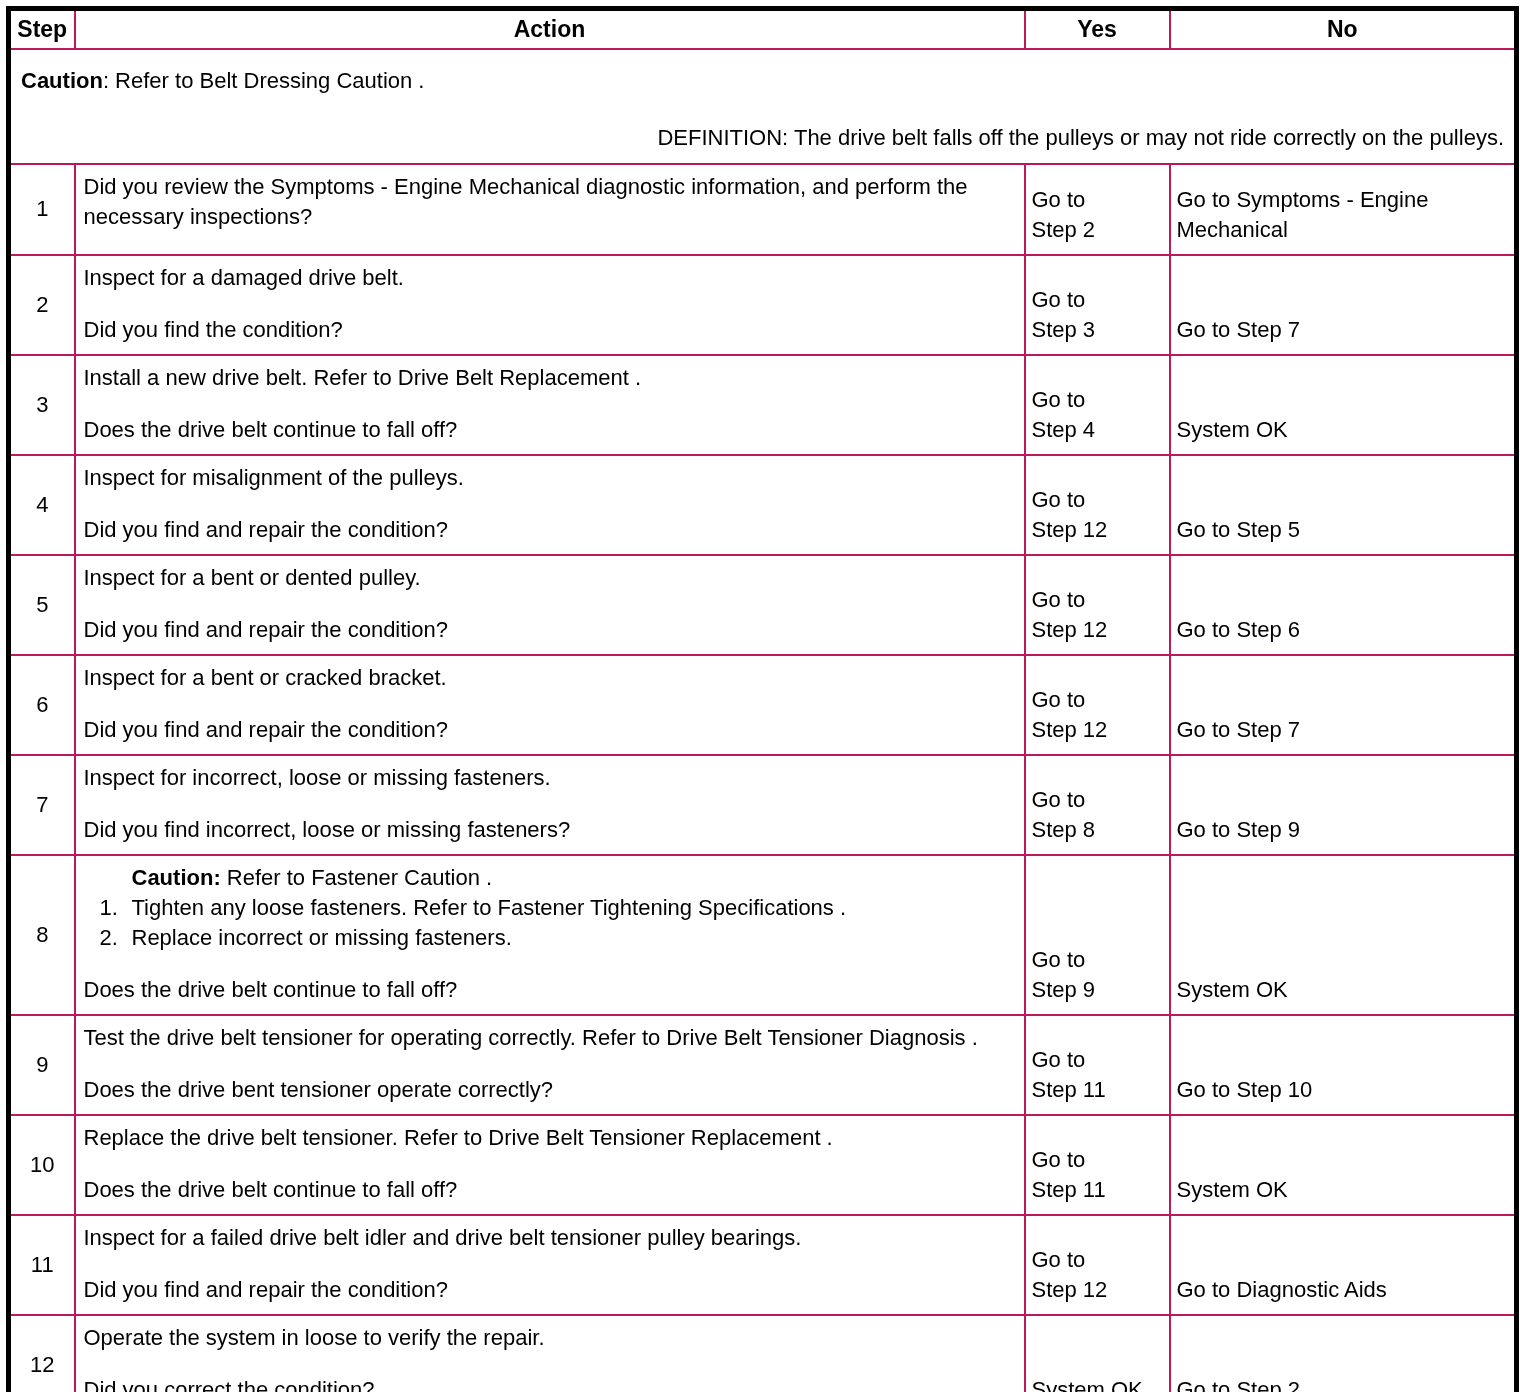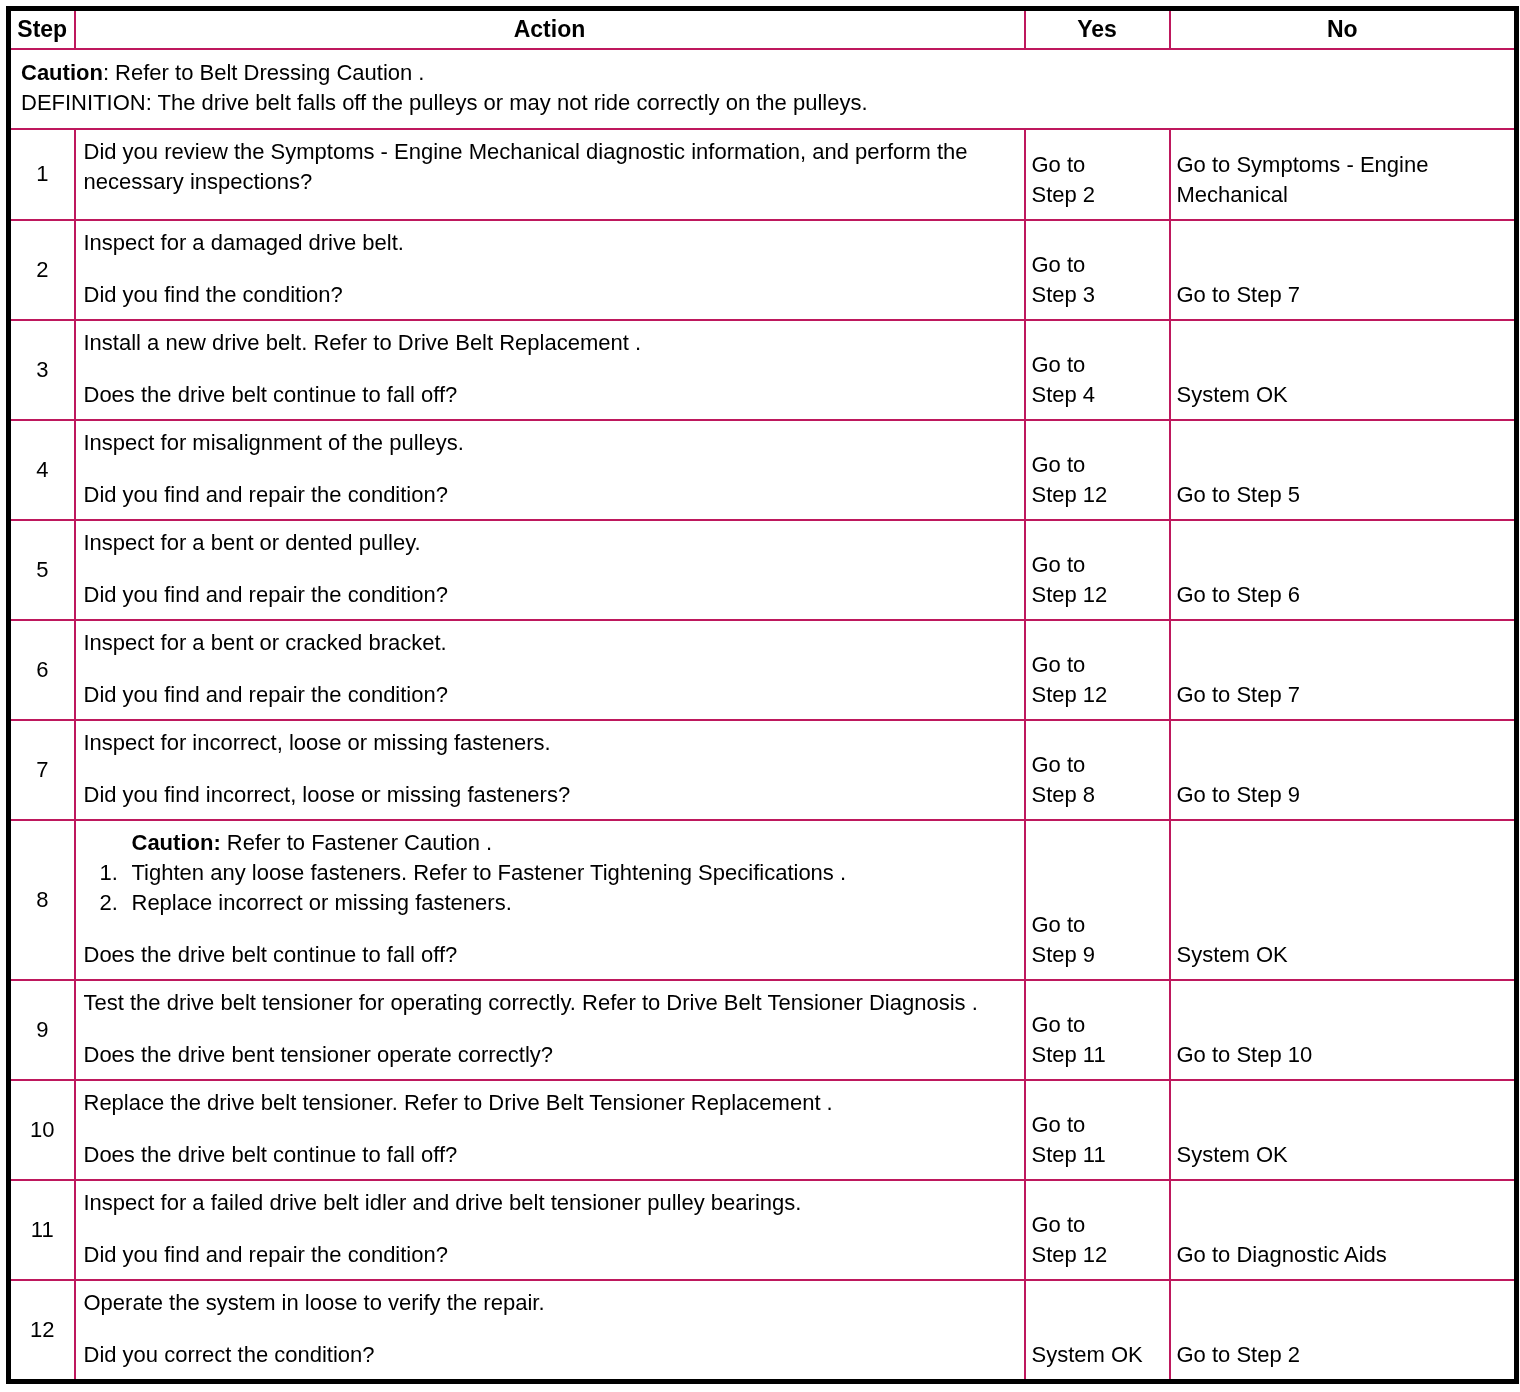--- a/index.html
+++ b/index.html
@@ -26,27 +26,29 @@
   }
   th {
     font-size: 23px;
     font-weight: bold;
     text-align: center;
     vertical-align: middle;
     height: 40px;
     padding: 2px 4px;
   }
   td.caution-cell {
-    padding: 8px 10px 10px 10px;
+    padding: 16px 10px 10px 10px;
     font-size: 22px;
     line-height: 30px;
     text-align: left;
     vertical-align: top;
   }
   td.caution-cell .definition-line {
+    margin-top: 27px;
+    text-align: right;
   }
   td.step-cell {
     font-size: 22px;
     text-align: center;
     vertical-align: middle;
     padding: 2px;
   }
   td.action-cell {
     font-size: 22px;
     line-height: 30px;

